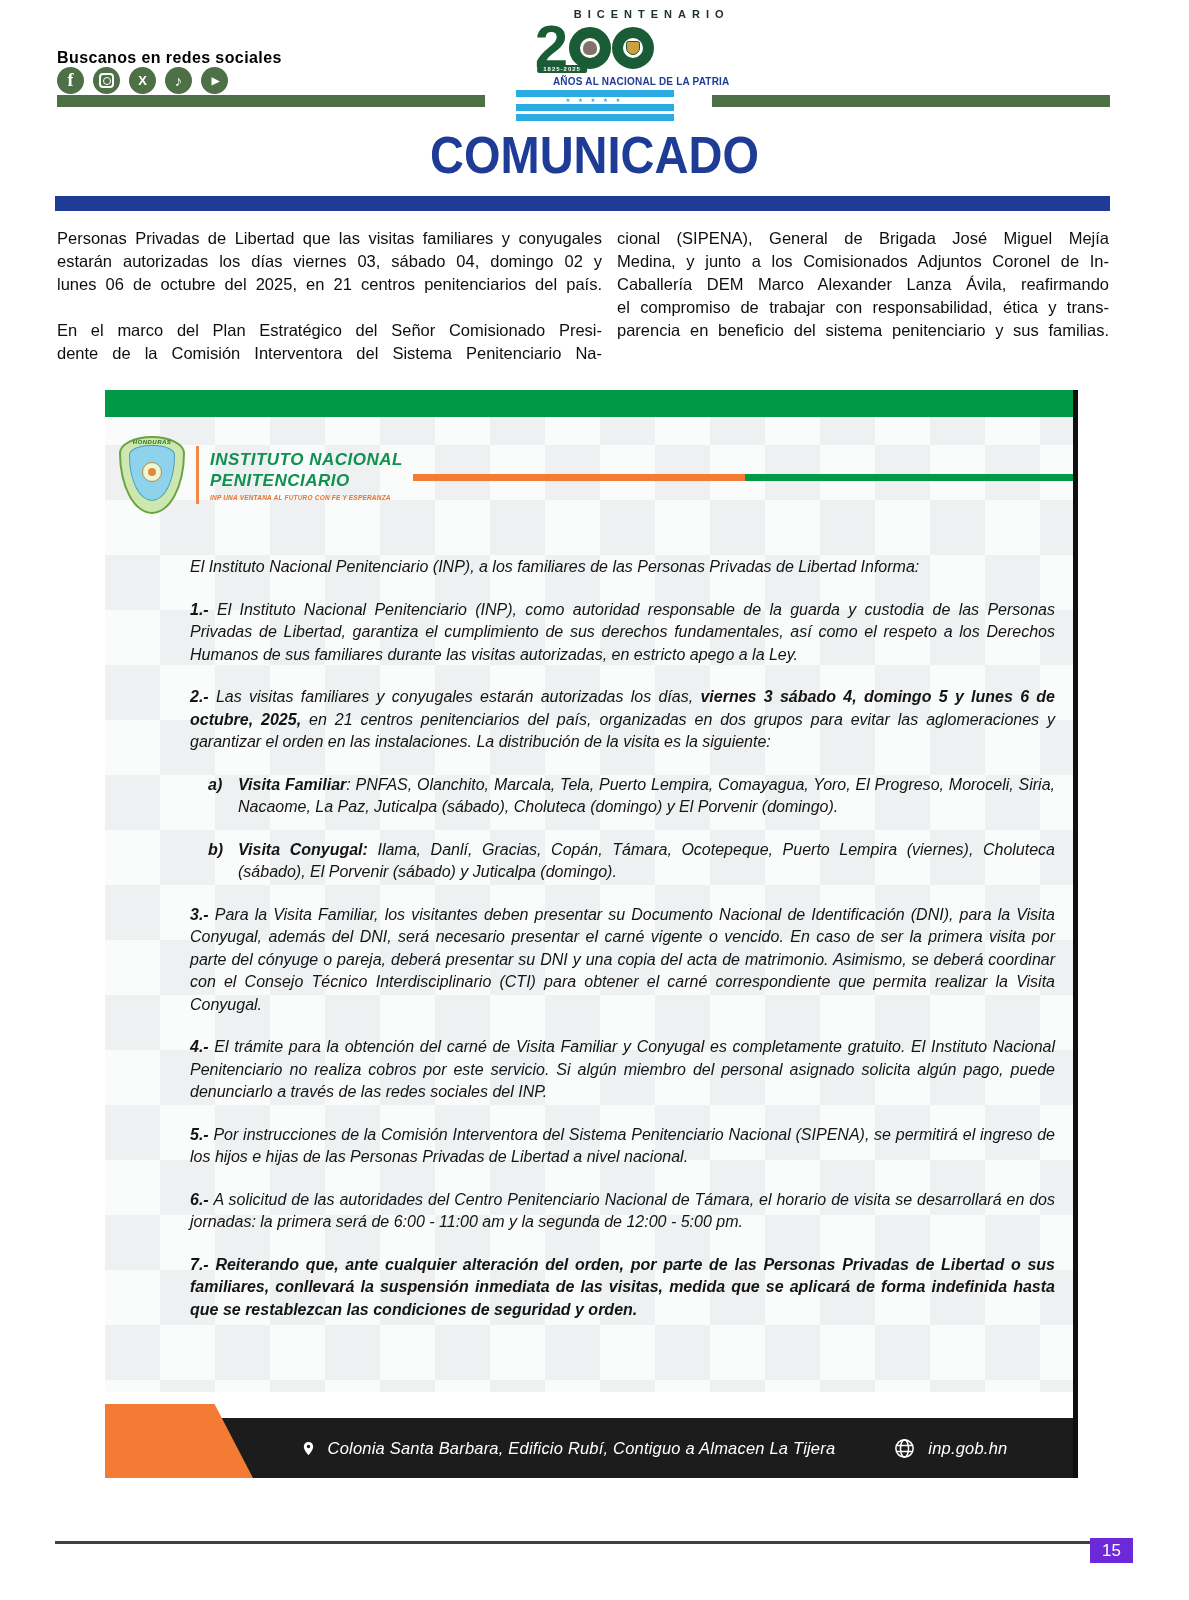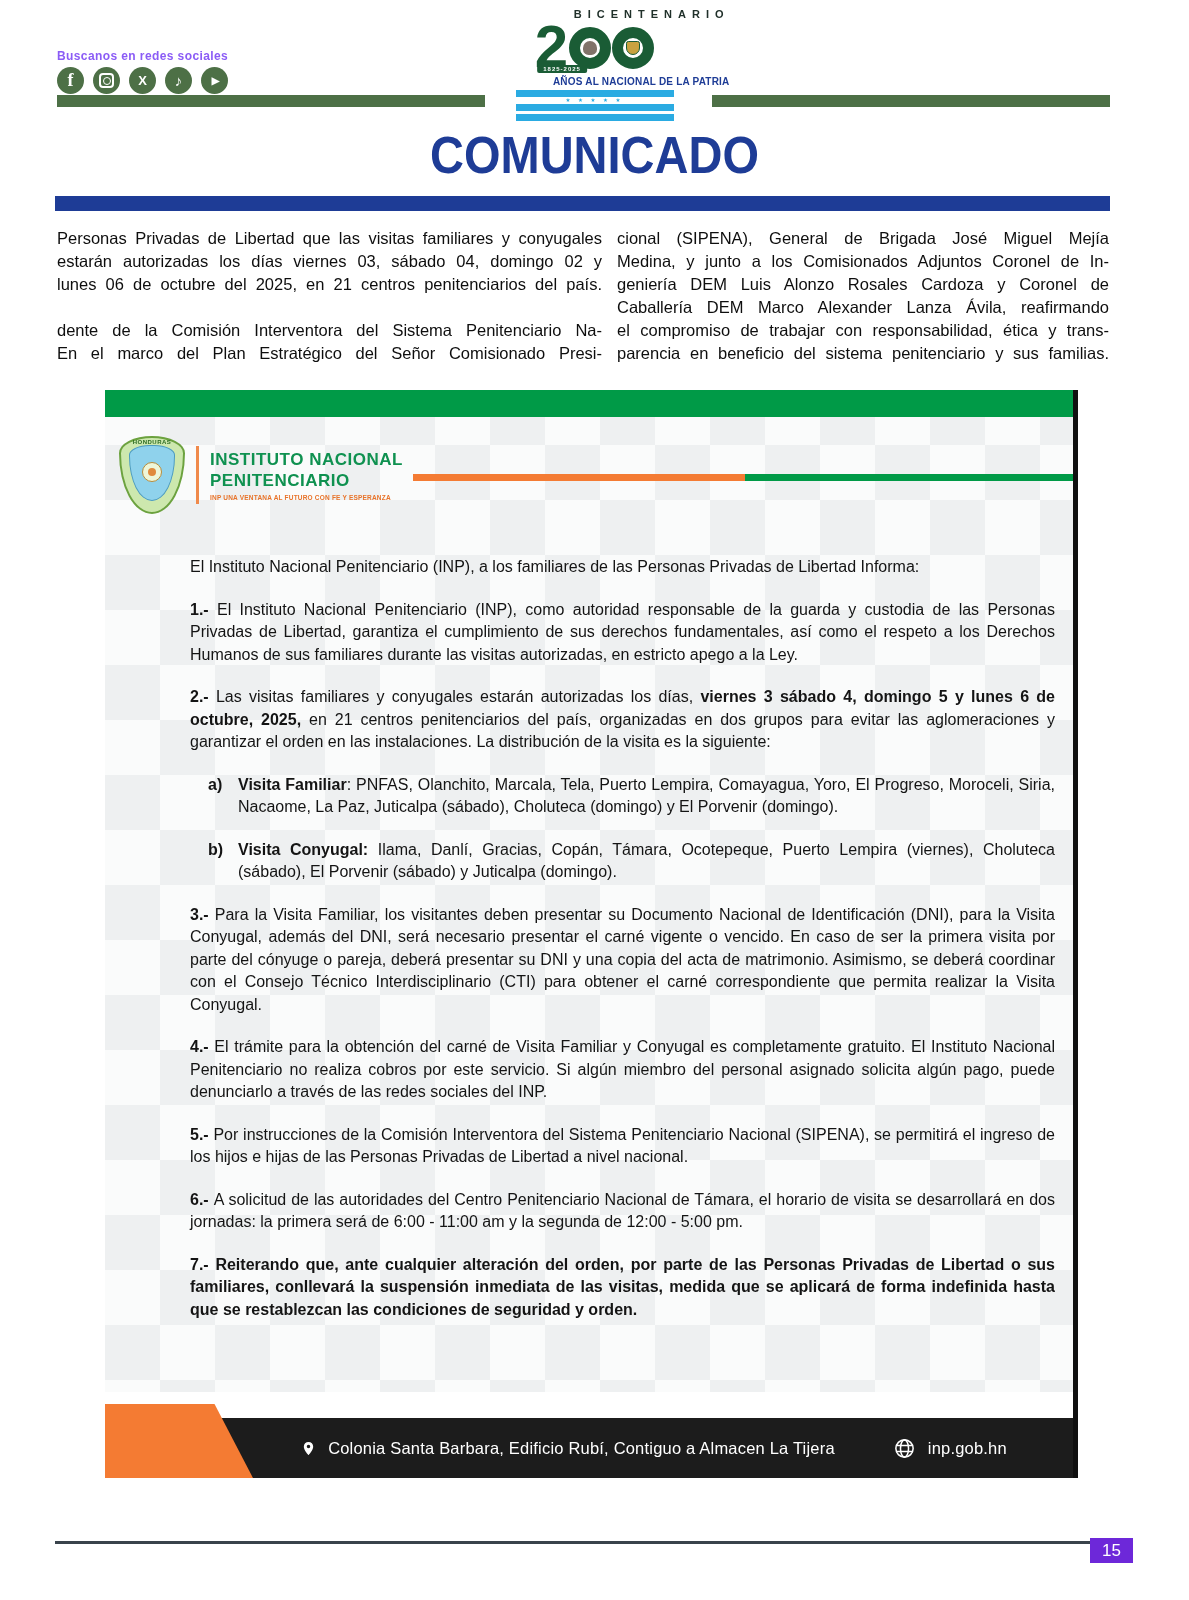--- a/index.html
+++ b/index.html
@@ -3,21 +3,21 @@
 <meta charset="utf-8">
 <style>
   html,body { margin:0; padding:0; }
   body {
     width:1189px; height:1600px; position:relative; background:#ffffff;
     font-family:"Liberation Sans", sans-serif; color:#111;
     overflow:hidden;
   }
 
   
-  .social-label { position:absolute; left:57px; top:49px; font-size:12px; font-weight:bold; color:#8b5cf6; letter-spacing:0.4px; }
+  .social-label { position:absolute; left:57px; top:49px; font-size:16px; font-weight:bold; color:#000000; letter-spacing:0.4px; }
   .social-row { position:absolute; left:57px; top:67px; display:flex; gap:9px; }
   .sicon { width:27px; height:27px; border-radius:50%; background:#4d7046; color:#fff;
            display:flex; align-items:center; justify-content:center; font-weight:bold; }
   .icon-fb::before { content:"f"; font-family:"Liberation Serif", serif; font-size:18px; font-weight:bold; }
   .icon-x::before  { content:"X"; font-size:13px; }
   .icon-tt::before { content:"♪"; font-size:15px; }
   .icon-yt::before { content:"▶"; font-size:10px; margin-left:2px; }
   .ig-box { width:11px; height:11px; border:2px solid #fff; border-radius:4px; position:relative; }
   .ig-box::after { content:""; position:absolute; inset:1.5px; border:1.5px solid #fff; border-radius:50%; }
 
@@ -57,20 +57,21 @@
   
   .press-doc {
     position:absolute; left:105px; top:390px; width:973px; height:1088px; box-sizing:border-box;
     border-right:5px solid #101010; overflow:hidden;
     background-color:#fafbfb;
     background-image:
       linear-gradient(45deg, #eef0f1 25%, transparent 25%, transparent 75%, #eef0f1 75%),
       linear-gradient(45deg, #eef0f1 25%, transparent 25%, transparent 75%, #eef0f1 75%);
     background-position:0 0, 55px 55px;
     background-size:110px 110px;
+    font-style:italic;
   }
   .doc-top-bar { position:absolute; top:0; left:0; right:0; height:27px; background:#009a47; }
 
   .inp-brand { position:absolute; left:14px; top:46px; display:flex; align-items:center; gap:11px; }
   .shield { width:66px; height:78px; position:relative; flex:none; }
   .shield-outer { position:absolute; inset:0; background:#cde8ae; border:2px solid #6ca23f; box-sizing:border-box;
                   border-radius:50% 50% 50% 50% / 22% 22% 78% 78%; }
   .shield-inner { position:absolute; inset:9px 10px 13px 10px; background:#8fd2ec; border:1px solid #4c9bc0;
                   border-radius:45% 45% 50% 50% / 18% 18% 80% 80%; }
   .shield-emblem { position:absolute; left:50%; top:46%; transform:translate(-50%,-50%); width:18px; height:18px;
@@ -147,29 +148,28 @@
 <div class="main-title">COMUNICADO</div>
 <div class="blue-bar"></div>
 
 <div class="intro-col col-left">
   <div class="pblock">
       <div class="jline">Personas Privadas de Libertad que las visitas familiares y conyugales</div>
       <div class="jline">estarán autorizadas los días viernes 03, sábado 04, domingo 02 y</div>
       <div class="jline">lunes 06 de octubre del 2025, en 21 centros penitenciarios del país.</div>
     </div>
   <div class="pblock">
+      <div class="jline">En el marco del Plan Estratégico del Señor Comisionado Presi-</div>
       <div class="jline">dente de la Comisión Interventora del Sistema Penitenciario Na-</div>
-      <div class="jline">En el marco del Plan Estratégico del Señor Comisionado Presi-</div>
     </div>
 </div>
 <div class="intro-col col-right">
   <div class="pblock">
       <div class="jline">cional (SIPENA), General de Brigada José Miguel Mejía</div>
       <div class="jline">Medina, y junto a los Comisionados Adjuntos Coronel de In-</div>
-      <div class="jline">geniería DEM Luis Alonzo Rosales Cardoza y Coronel de</div>
       <div class="jline">Caballería DEM Marco Alexander Lanza Ávila, reafirmando</div>
       <div class="jline">el compromiso de trabajar con responsabilidad, ética y trans-</div>
       <div class="jline">parencia en beneficio del sistema penitenciario y sus familias.</div>
     </div>
 </div>
 
 <div class="press-doc">
   <div class="doc-top-bar"></div>
 
   <div class="inp-brand">

